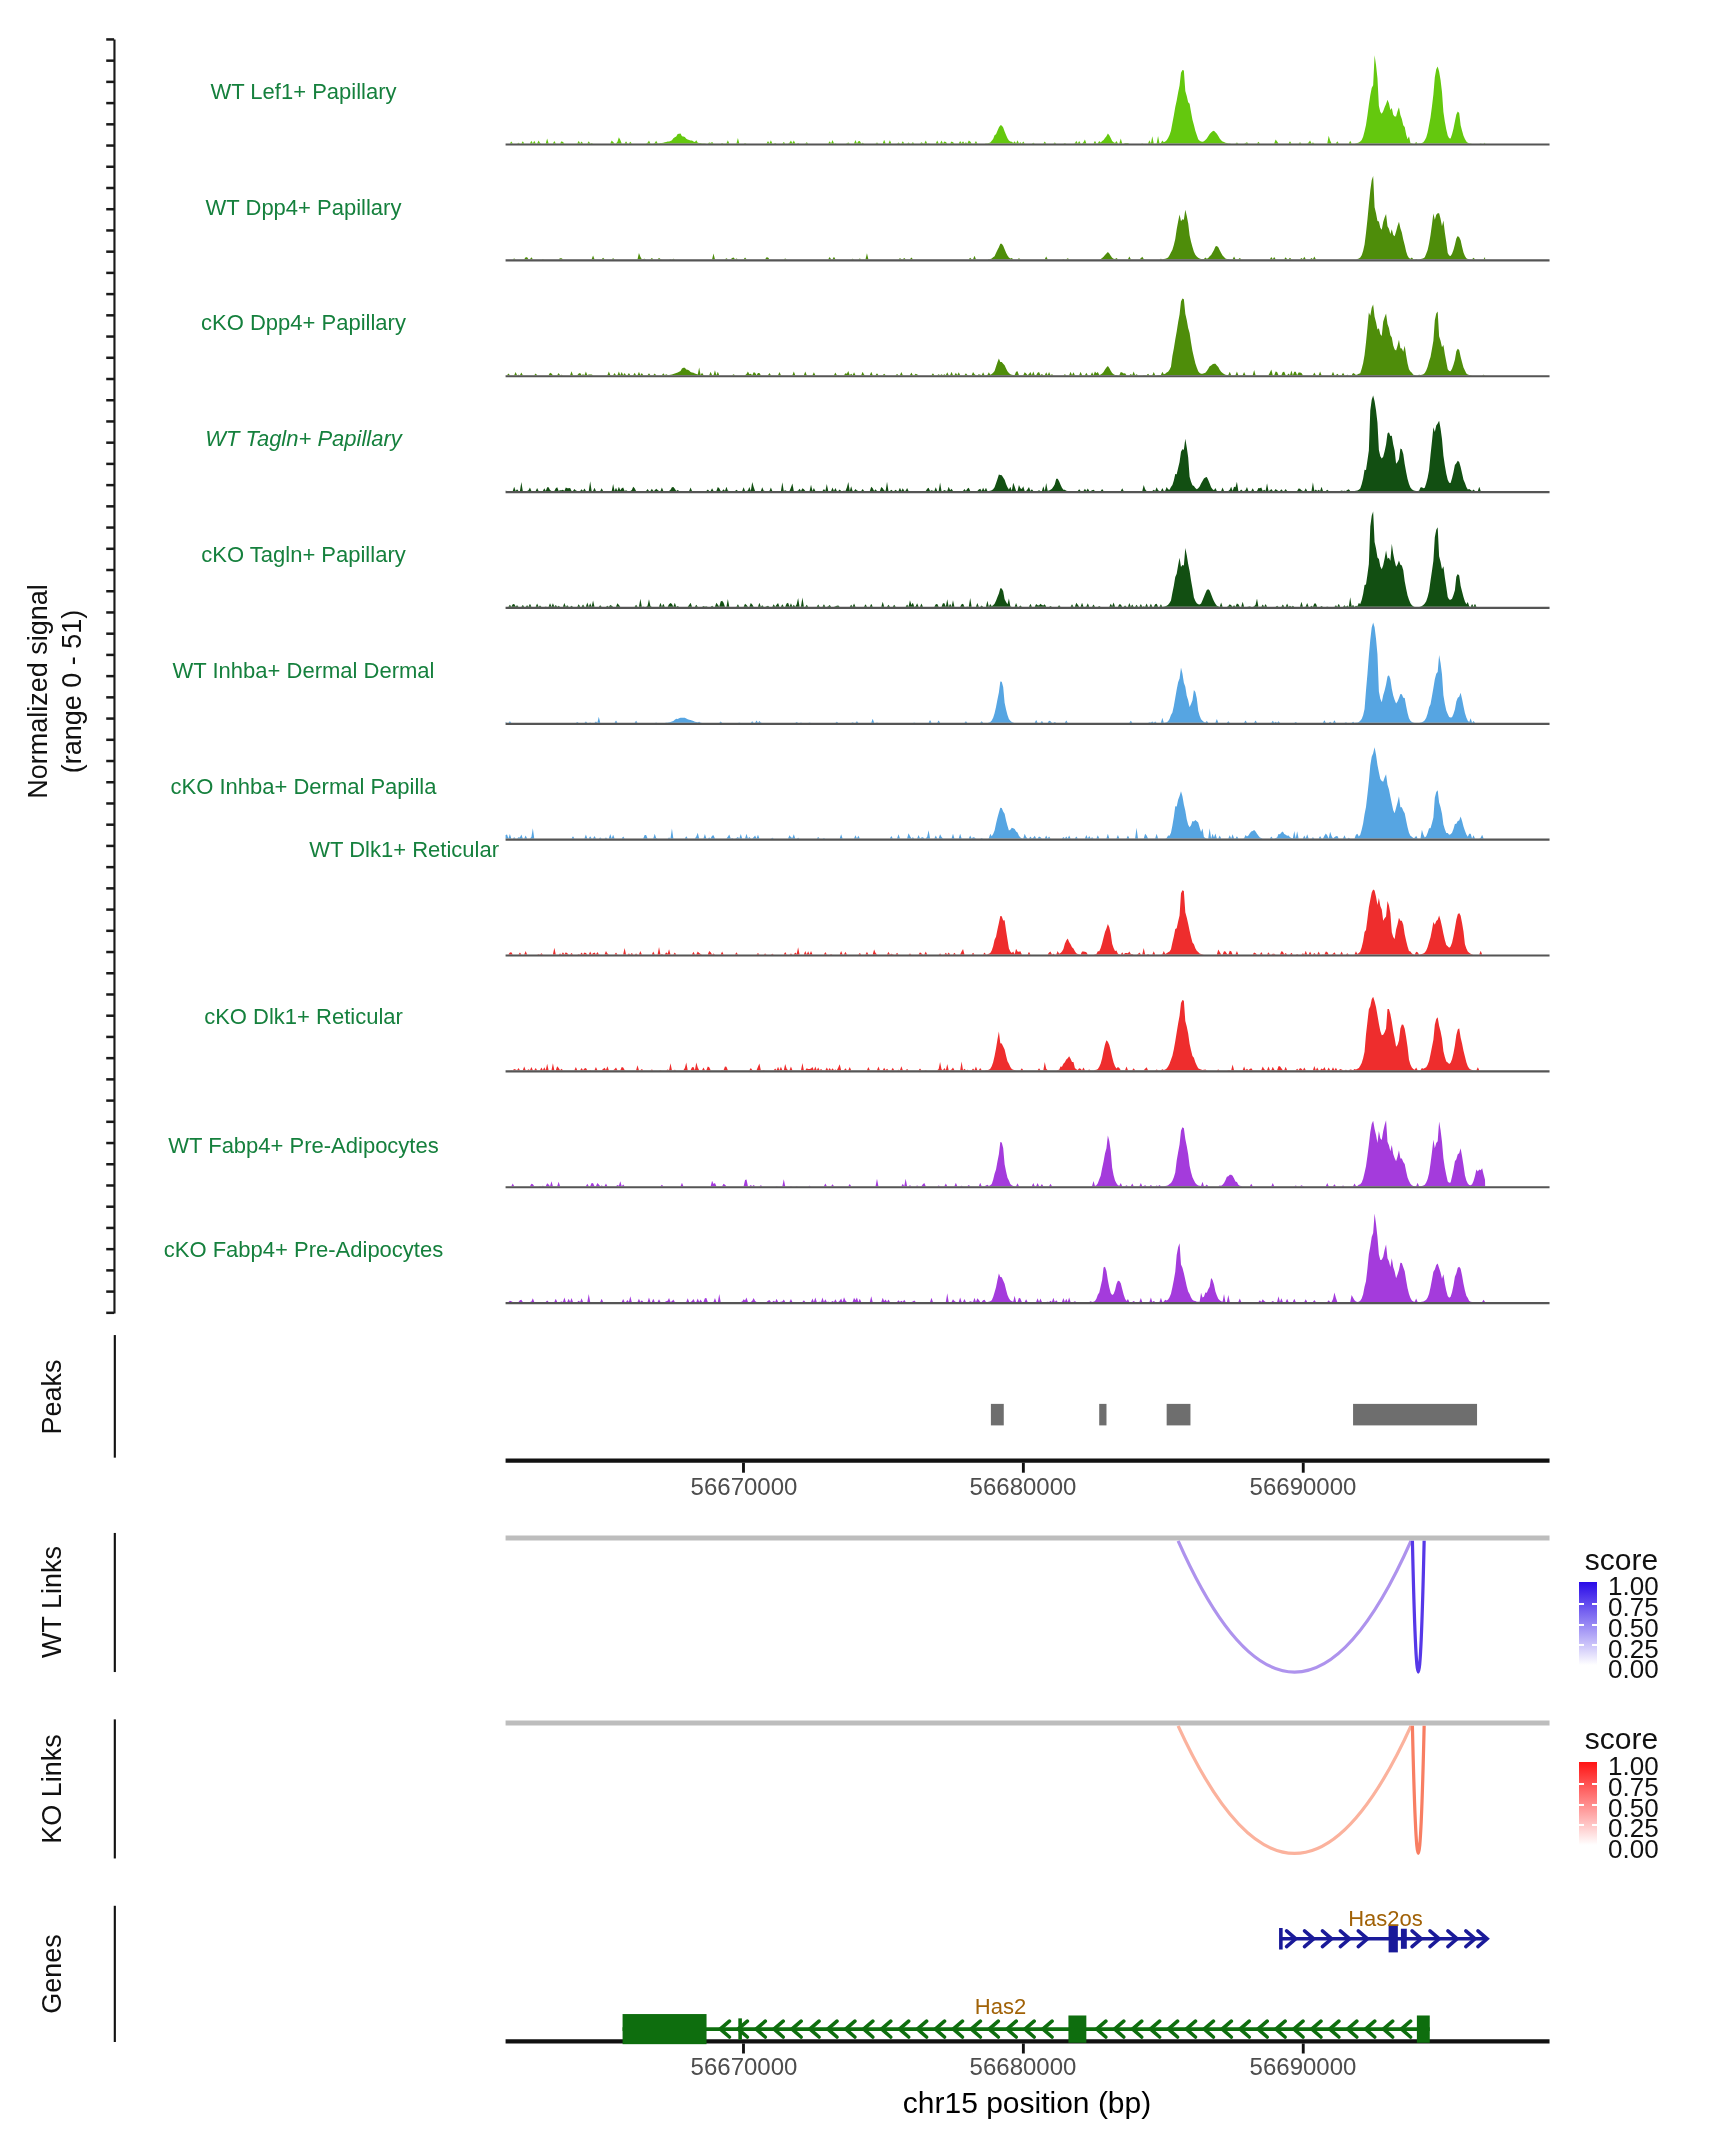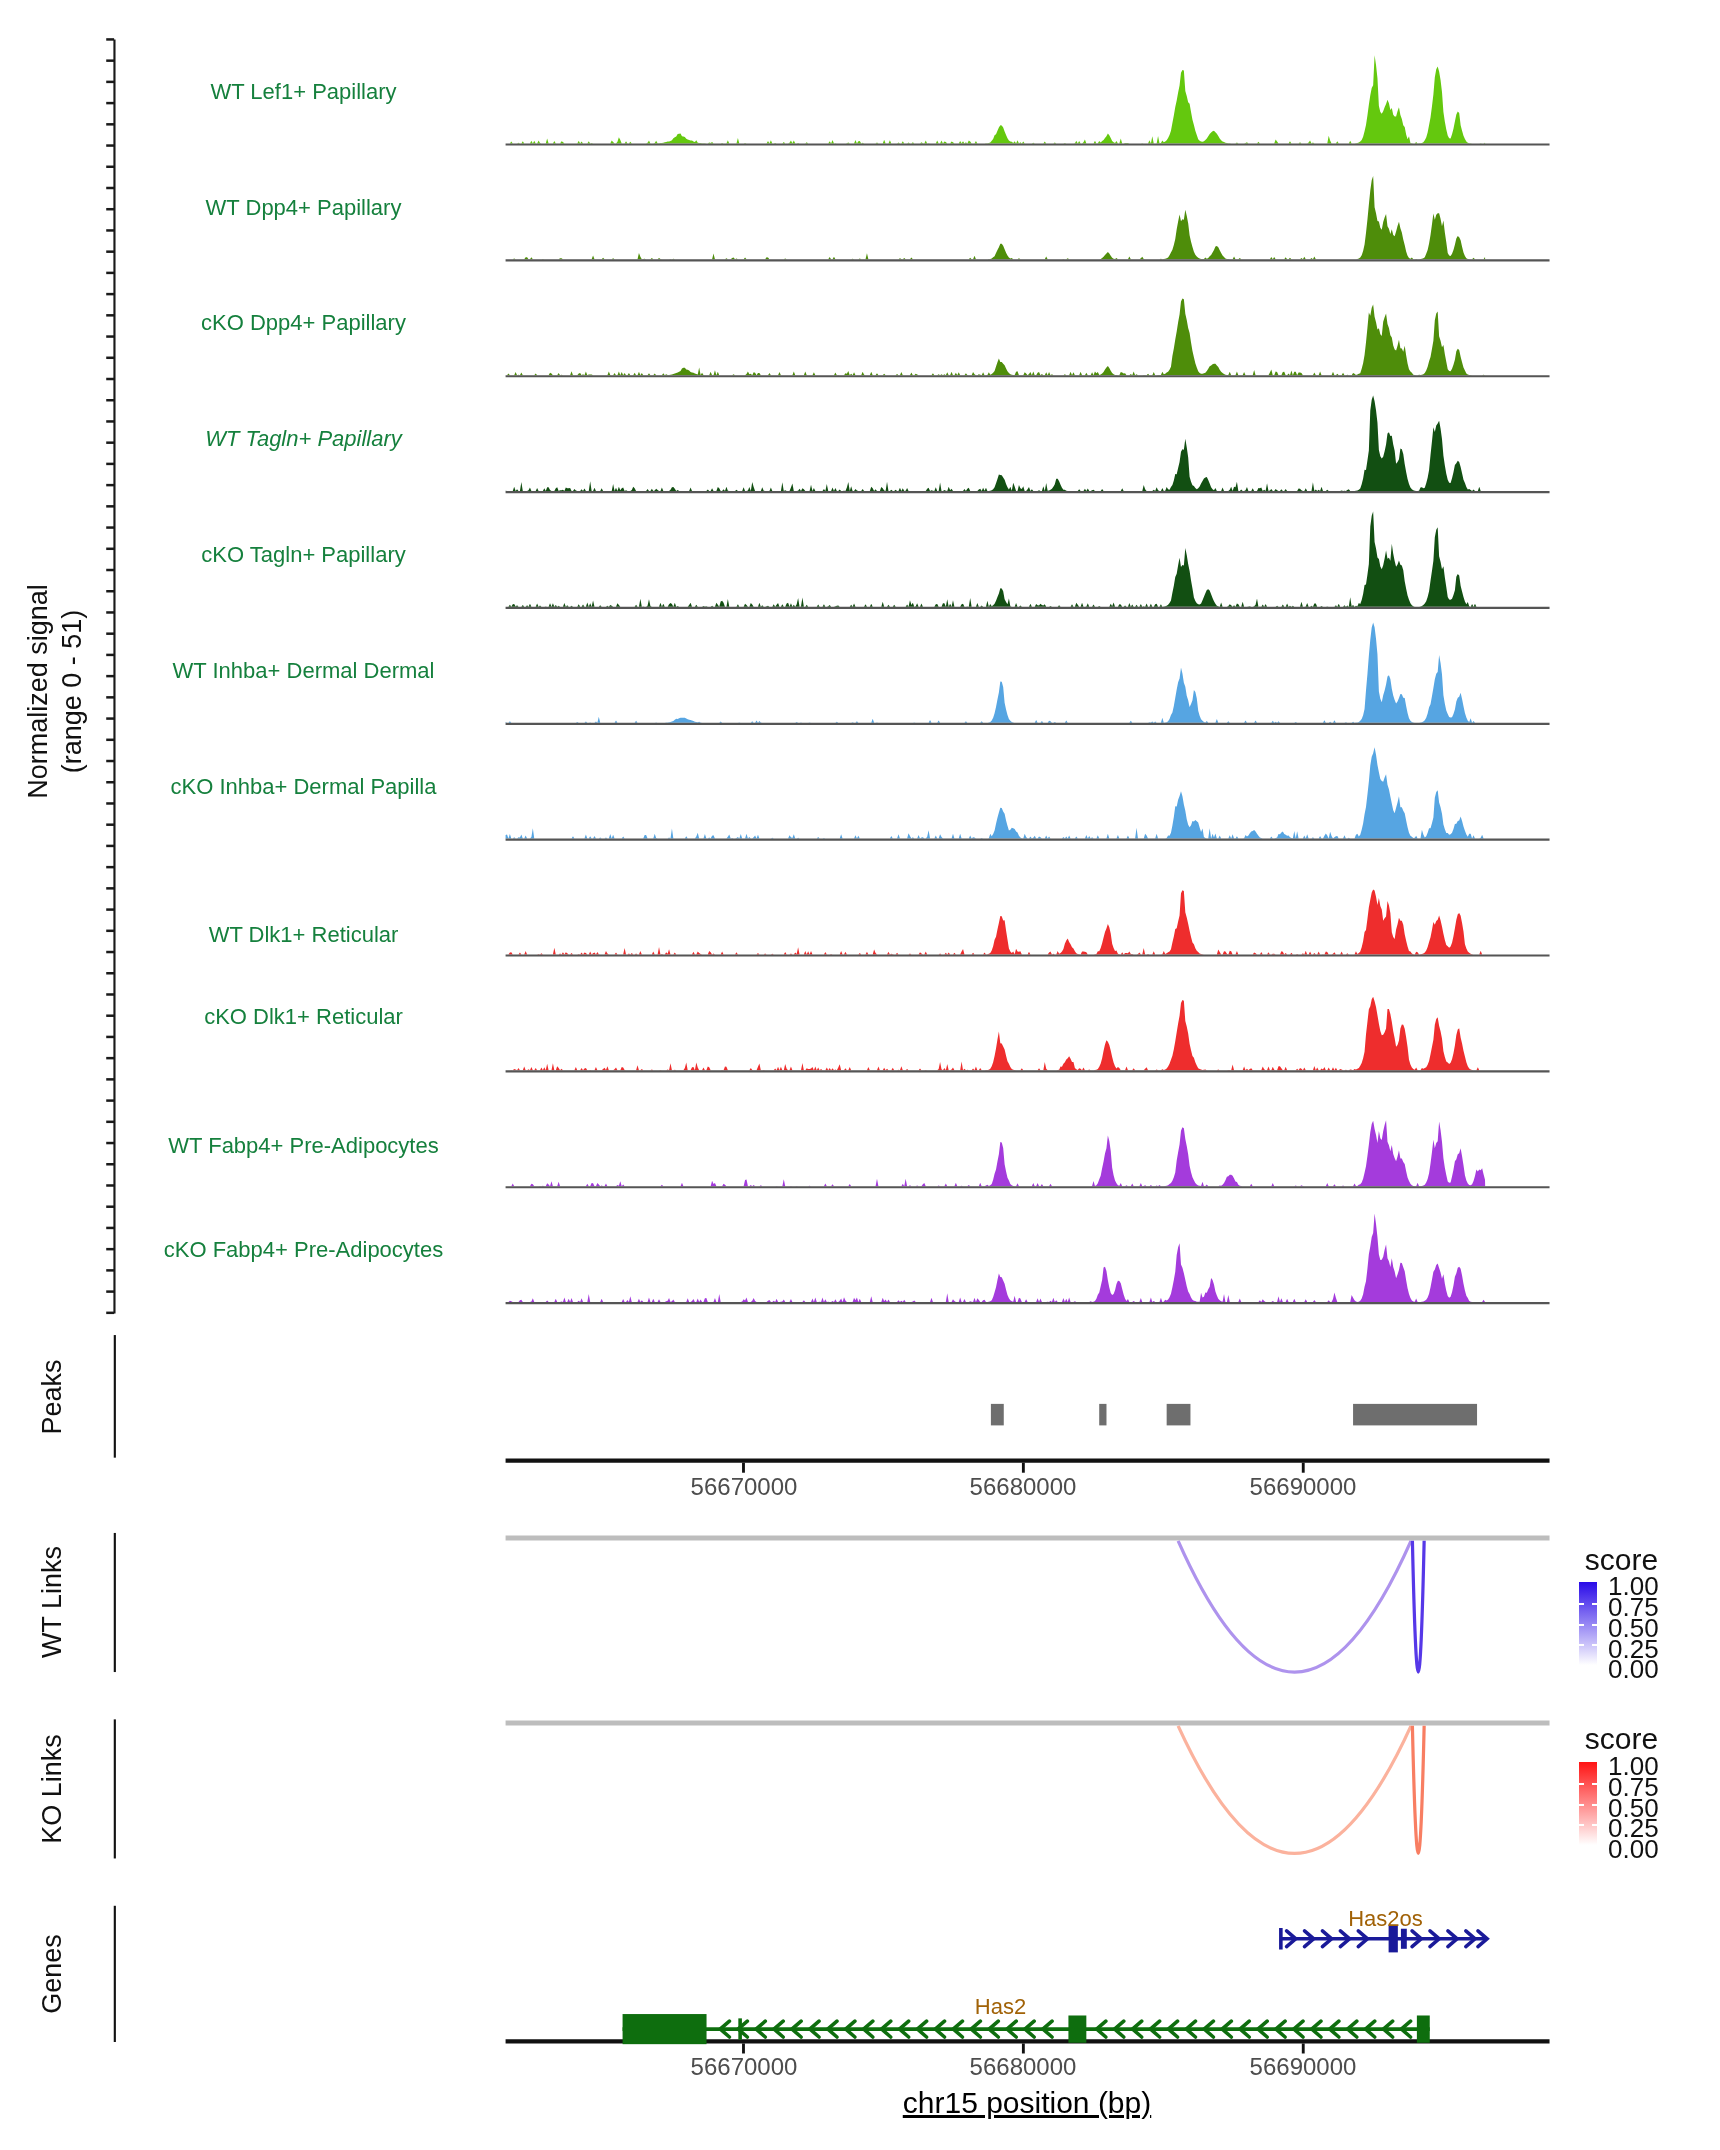--- a/index.html
+++ b/index.html
@@ -7,21 +7,21 @@
        font-family:"Liberation Sans", sans-serif;overflow:hidden;}
   .abs{position:absolute;}
   .tlabel{width:391px;left:108px;height:34px;line-height:34px;text-align:center;
           font-size:22px;color:#15803d;white-space:nowrap;}
   .seclabel{width:215px;height:32px;line-height:32px;text-align:center;font-size:27px;color:#111;
             transform:rotate(-90deg);}
   .ylab{width:645px;height:69px;text-align:center;font-size:27px;color:#111;line-height:34px;
         transform:rotate(-90deg);}
   .ticklabel{width:158px;height:29px;line-height:29px;text-align:center;
              font-size:24px;color:#4d4d4d;}
-  .xlabel{width:430px;height:32px;line-height:32px;text-align:center;font-size:30px;color:#000;text-decoration:underline;}
+  .xlabel{width:430px;height:32px;line-height:32px;text-align:center;font-size:30px;color:#000;}
   .legend-title{width:215px;height:32px;line-height:32px;text-align:center;font-size:30px;color:#111;}
   .legend-bar{width:18px;height:83px;}
   .legend-tick{width:93px;height:29px;line-height:29px;font-size:26px;color:#111;text-align:left;}
   .gene-label{width:215px;height:29px;line-height:29px;text-align:center;font-size:22px;color:#a16207;}
   .bar-dash{position:absolute;height:2.2px;width:5px;background:#ffffff;}
   svg{position:absolute;left:0;top:0;}
 </style>
 </head>
 <body>
 
@@ -197,21 +197,21 @@
     <div>(range 0 - 51)</div>
   </div>
 
   <div class="abs tlabel" style="top:75px;">WT Lef1+ Papillary</div>
   <div class="abs tlabel" style="top:191px;">WT Dpp4+ Papillary</div>
   <div class="abs tlabel" style="top:306px;">cKO Dpp4+ Papillary</div>
   <div class="abs tlabel" style="top:422px;font-style:italic;">WT Tagln+ Papillary</div>
   <div class="abs tlabel" style="top:538px;">cKO Tagln+ Papillary</div>
   <div class="abs tlabel" style="top:654px;">WT Inhba+ Dermal Dermal</div>
   <div class="abs tlabel" style="top:770px;">cKO Inhba+ Dermal Papilla</div>
-  <div class="abs tlabel" style="top:918px;">WT Dlk1+ Reticular</div>
+  <div class="abs tlabel" style="top:833px;text-align:right;">WT Dlk1+ Reticular</div>
   <div class="abs tlabel" style="top:1000px;text-align:center;">cKO Dlk1+ Reticular</div>
   <div class="abs tlabel" style="top:1117px;margin-top:12px;">WT Fabp4+ Pre-Adipocytes</div>
   <div class="abs tlabel" style="top:1233px;">cKO Fabp4+ Pre-Adipocytes</div>
 
   <div class="abs seclabel" style="left:-56px;top:1381px;">Peaks</div>
   <div class="abs seclabel" style="left:-56px;top:1586px;">WT Links</div>
   <div class="abs seclabel" style="left:-56px;top:1773px;">KO Links</div>
   <div class="abs seclabel" style="left:-56px;top:1958px;">Genes</div>
 
   <div class="abs ticklabel" style="left:665px;top:1472px;">56670000</div>

